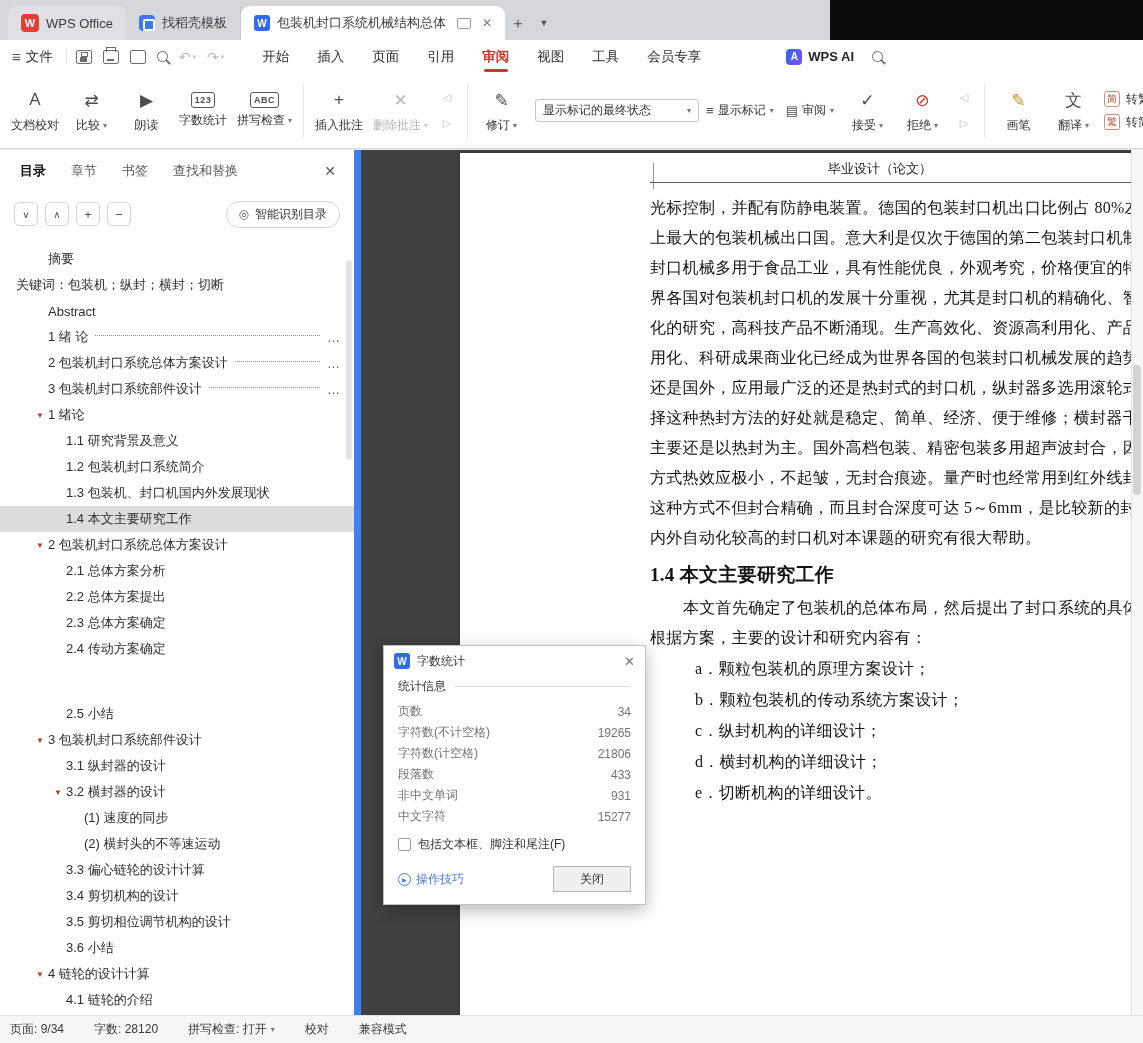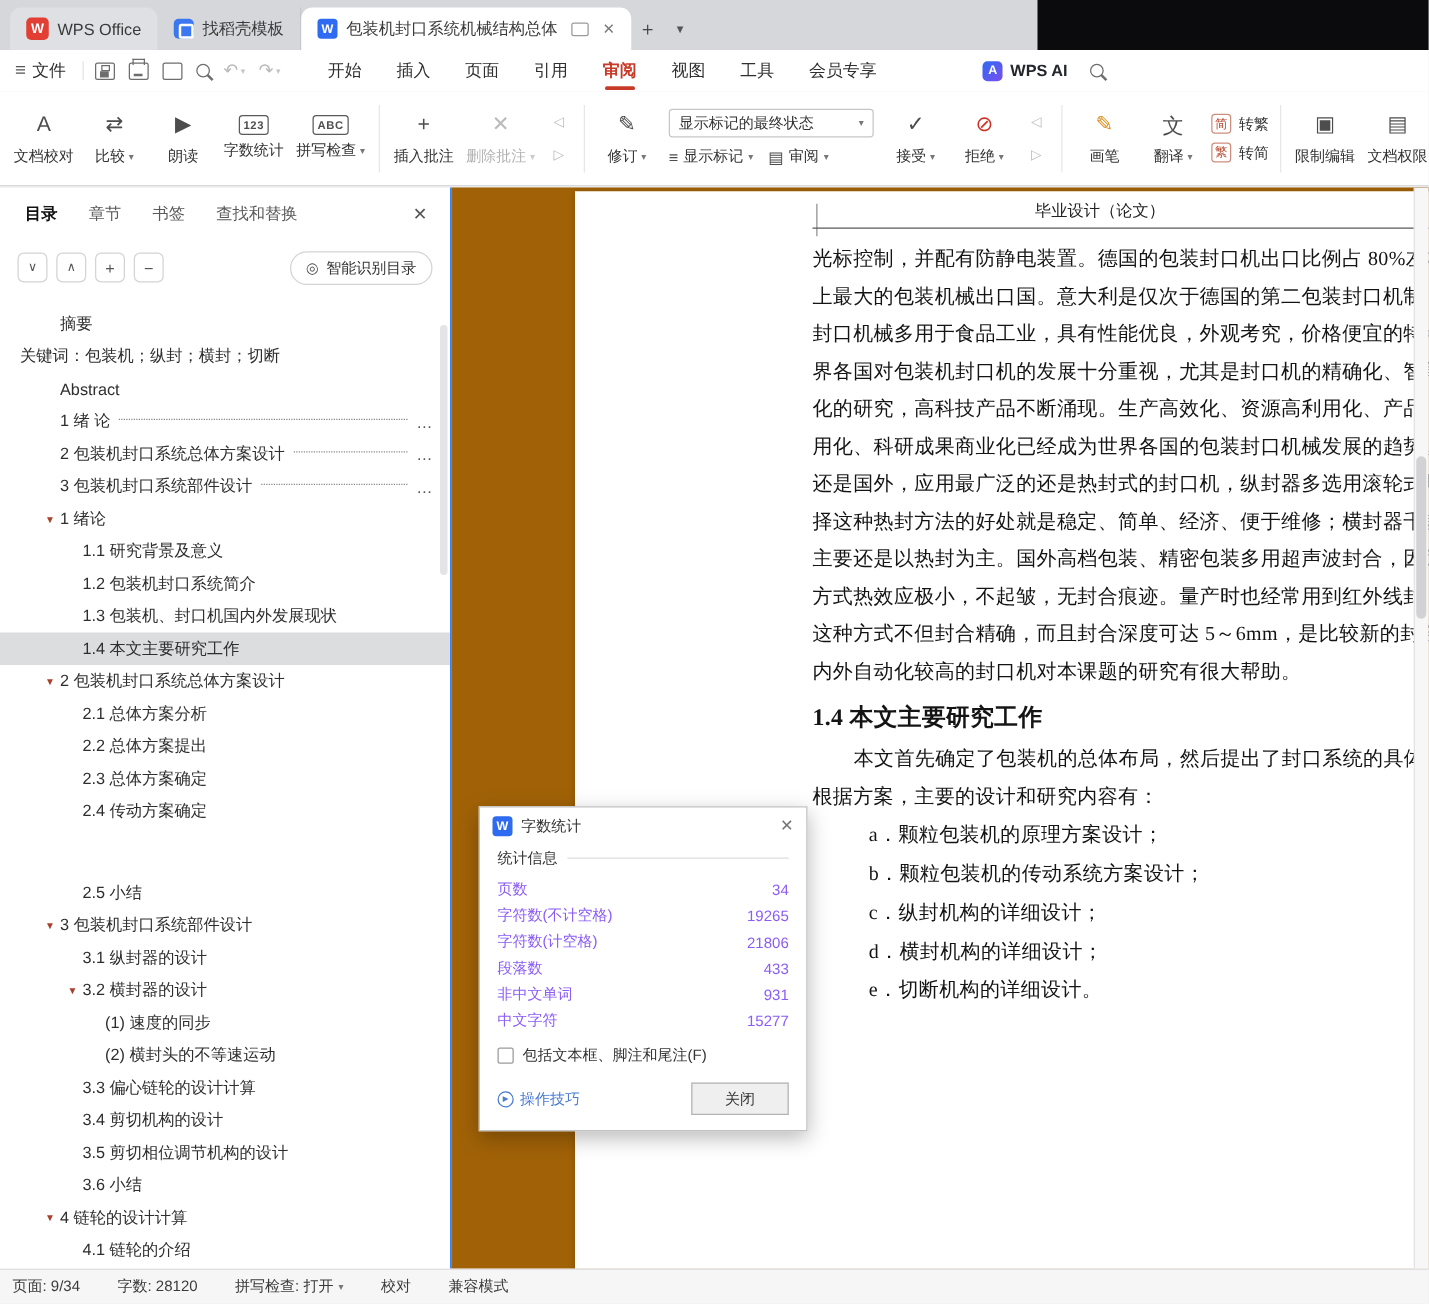--- a/index.html
+++ b/index.html
@@ -52,51 +52,51 @@
 .ric{height:25px;display:flex;align-items:center;justify-content:center;font-size:17px;color:#4d4d4d}
 .ric.sm{font-size:9px;font-weight:bold;border:1.5px solid #5a5a5a;border-radius:3px;padding:2px 3px;height:auto;letter-spacing:.5px}
 .rlab{font-size:12px;color:#333;display:flex;align-items:center;gap:3px;white-space:nowrap}
 .arr{font-size:8px;color:#777}
 .dis{opacity:.38}
 .red .ric{color:#cc3326}
 .pen .ric{color:#d78f1f}
 .rsep{width:1px;height:54px;background:#e7e7e9;margin:0 6px}
 .rnav{display:flex;flex-direction:column;gap:8px;justify-content:center;margin:0 2px}
 .rnavb{width:24px;height:18px;display:flex;align-items:center;justify-content:center;font-size:11px;color:#4d4d4d}
-.rmid{display:flex;flex-direction:column;gap:7px;margin:0 6px}
+.rmid{display:flex;flex-direction:row;gap:7px;margin:0 6px}
 .rcombo{width:164px;height:23px;border:1px solid #c6c6c8;border-radius:3px;display:flex;align-items:center;justify-content:space-between;padding:0 7px;font-size:12px;color:#333;white-space:nowrap}
 .rmrow{display:flex;gap:12px}
 .rsmall{display:flex;align-items:center;gap:4px;font-size:12px;color:#333;white-space:nowrap}
 .rsmall .g{font-size:13px;color:#4d4d4d}
 .rtwo{display:flex;flex-direction:column;gap:6px;margin:0 3px}
 .rtwob{display:flex;align-items:center;gap:6px;font-size:12px;color:#333;white-space:nowrap}
 .rtwob .g{width:16px;height:16px;border-radius:3px;border:1px solid #cf8d7d;color:#b6452e;font-size:10px;display:flex;align-items:center;justify-content:center}
 
 
 .main{position:absolute;top:150px;left:0;right:0;bottom:28px}
 
 
-.sidebar{position:absolute;left:0;top:0;width:361px;height:100%;background:#fff;border-right:1px solid #3b82f6;overflow:hidden}
+.sidebar{position:absolute;left:0;top:0;width:361px;height:100%;background:#fff;border-right:7px solid #3b82f6;overflow:hidden}
 .sbtabs{display:flex;align-items:center;gap:25px;padding:0 20px;height:42px;font-size:13px;color:#5a5a5a;position:relative}
 .sbtab.act{color:#111;font-weight:bold}
 .sbclose{position:absolute;right:18px;color:#555;font-size:14px}
 .sbctrl{display:flex;align-items:center;gap:7px;padding:0 14px;height:44px}
 .sqbtn{width:24px;height:24px;border:1px solid #d4d4d6;border-radius:5px;display:flex;align-items:center;justify-content:center;font-size:10px;color:#555;background:#fff}
 .smartbtn{margin-left:auto;height:27px;border:1px solid #d4d4d6;border-radius:14px;display:flex;align-items:center;gap:6px;padding:0 12px;font-size:12px;color:#333;background:#fff;white-space:nowrap}
 .smartic{font-size:12px;color:#555}
 .sblist{position:absolute;top:96px;left:0;right:0;bottom:0;overflow:hidden}
 .sbrow{height:26px;display:flex;align-items:center;font-size:13px;color:#2e2e2e;white-space:nowrap}
 .sbrow.sel{background:#dcdddf}
 .tri{width:16px;min-width:16px;display:flex;justify-content:center;font-size:8px;color:#a8402d}
 .dots{flex:1;border-bottom:1.5px dotted #8a8a8a;margin:0 7px 4px 7px;min-width:16px}
 .ldr-end{color:#555}
 .sbscroll{position:absolute;right:2px;top:110px;width:6px;height:200px;background:#e4e4e6;border-radius:3px}
 
 
-.docarea{position:absolute;left:361px;top:0;right:0;bottom:0;background:#a16207;overflow:hidden}
+.docarea{position:absolute;left:361px;top:0;right:0;bottom:0;background:#404040;overflow:hidden}
 .page{position:absolute;left:99px;top:3px;width:860px;height:1200px;background:#fff;box-shadow:0 0 5px rgba(0,0,0,.18)}
 .textcol{position:absolute;left:190px;top:0;width:660px}
 .pghead{width:460px;text-align:center;font-family:"Liberation Serif","DejaVu Serif",serif;font-size:13px;color:#222;padding-top:7px}
 .pgrule{width:606px;height:1px;background:#5a5a5a;margin-top:4px}
 .cmark{position:absolute;left:187px;top:10px;height:26px;width:7px;border-right:1px solid #909090}
 .docbody{margin-top:10px}
 .dl{font-family:"Liberation Serif","DejaVu Serif",serif;font-size:16px;line-height:30px;color:#141414;white-space:nowrap;letter-spacing:.3px}
 .dl.h2{font-size:19px;font-weight:bold;margin:7px 0 3px}
 .dl.ind{text-indent:33px}
 .dl.item{padding-left:45px;line-height:31px}
@@ -105,21 +105,21 @@
 
 
 .dlg{position:absolute;left:383px;top:495px;width:263px;background:#fff;border:1px solid #c1c1c3;box-shadow:0 5px 16px rgba(0,0,0,.28);z-index:50}
 .dlgtitle{height:30px;display:flex;align-items:center;gap:7px;padding:0 10px;font-size:12px;color:#333}
 .dlgw{width:16px;height:16px;border-radius:3px;background:#2f6bf0;color:#fff;font-size:10px;font-weight:bold;display:flex;align-items:center;justify-content:center}
 .dlgx{margin-left:auto;color:#777;font-size:13px}
 .dlgbody{padding:2px 14px 12px}
 .grp{display:flex;align-items:center;font-size:12px;color:#333}
 .gline{flex:1;height:1px;background:#dedede;margin-left:8px}
 .statrows{margin-top:6px}
-.statrow{display:flex;justify-content:space-between;font-size:12px;color:#8b5cf6;height:21px;align-items:center}
+.statrow{display:flex;justify-content:space-between;font-size:12px;color:#737373;height:21px;align-items:center}
 .chk{display:flex;align-items:center;gap:7px;margin-top:9px;font-size:12px;color:#333}
 .box{width:13px;height:13px;border:1px solid #9a9a9a;border-radius:2px;background:#fff}
 .dfoot{display:flex;align-items:center;margin-top:13px}
 .tips{display:flex;align-items:center;gap:5px;color:#4a7ad1;font-size:12px}
 .tipsic{width:13px;height:13px;border:1px solid #4a7ad1;border-radius:50%;display:flex;align-items:center;justify-content:center;font-size:6px;color:#4a7ad1}
 .closebtn{margin-left:auto;width:78px;height:26px;background:#efefef;border:1px solid #b3b3b3;font-size:12px;color:#333;display:flex;align-items:center;justify-content:center}
 
 
 .statusbar{position:absolute;left:0;bottom:0;width:100%;height:28px;background:#f6f6f7;border-top:1px solid #e1e1e3;display:flex;align-items:center;gap:30px;padding:0 10px;font-size:12px;color:#3a3a3a;z-index:60}
 .sbitem{display:flex;align-items:center;gap:4px;white-space:nowrap}

